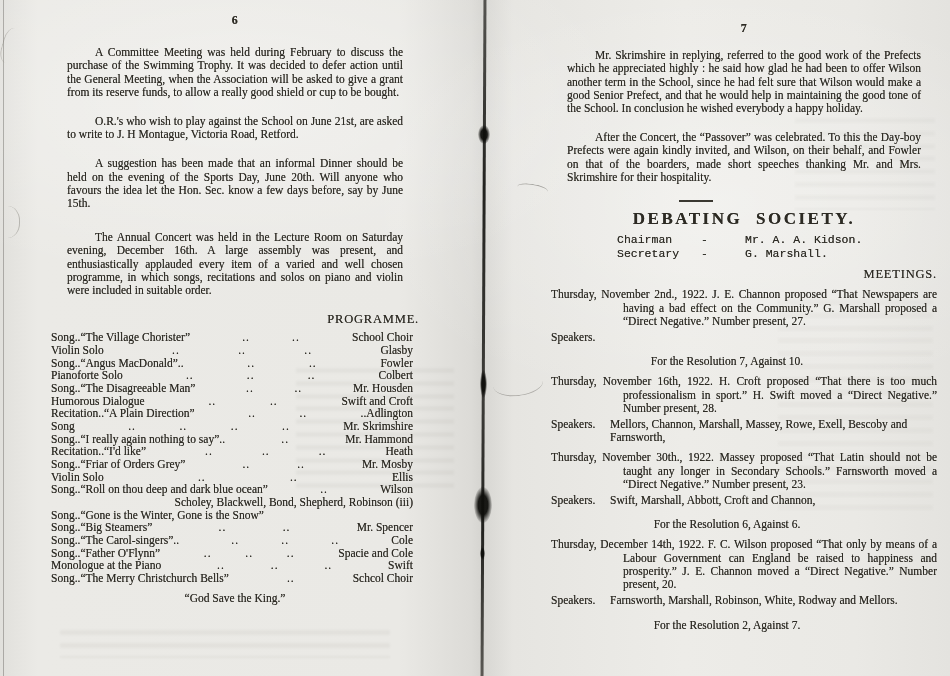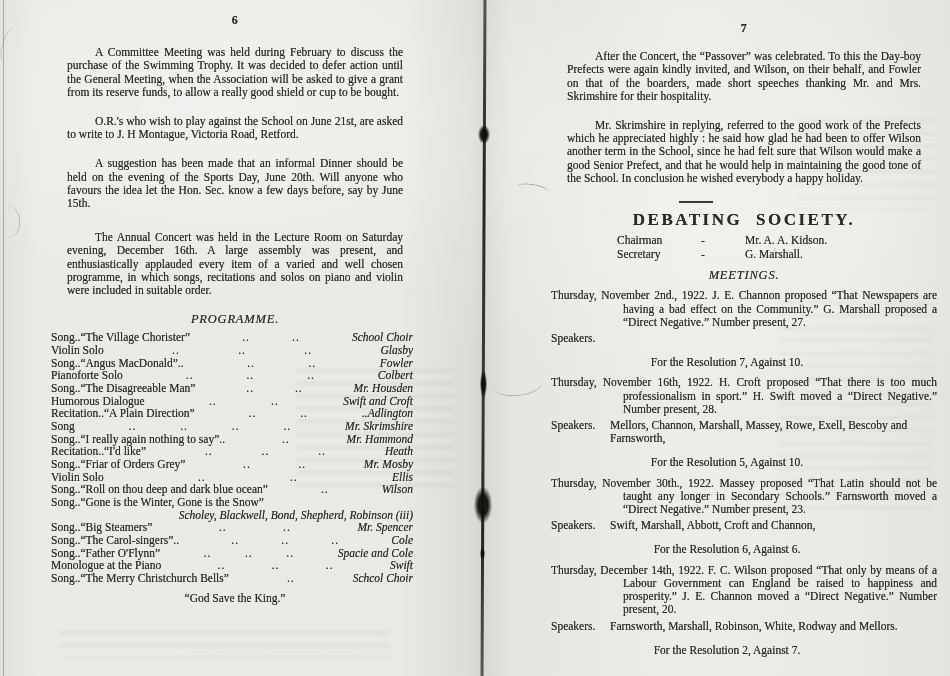--- a/index.html
+++ b/index.html
@@ -48,36 +48,36 @@
   .pagenum { text-align:center; font-size:12px; font-weight:bold; letter-spacing:.5px; }
   p.body { margin:16px; text-align:justify; text-indent:28px; }
   #page-left  p.p1 { margin-top:19px; }
   #page-left  p.p2, #page-left p.p3 { margin-top:13px; }
   #page-right p.p1 { margin-top:15px; }
   #page-right p.p2 { margin-top:14px; }
   h1.section { margin:0; text-align:center; font-size:17px; font-weight:bold;
     letter-spacing:2.5px; word-spacing:7px; }
   #concert-title  { margin-top:29px; }
   #debating-title { margin-top:10px;text-align:center; }
-  h2.subhead { margin:0; text-align:center; font-size:12.5px; font-weight:normal;
-    letter-spacing:.8px; word-spacing:2px;font-style:italic; }
+  h2.subhead { margin:0; text-align:right; font-size:12.5px; font-weight:normal;
+    letter-spacing:.8px; word-spacing:2px; }
   #programme-heading { margin-top:7px; }
   #meetings-heading  { margin-top:8px; }
   #concert-intro { margin-top:21px; }
   
   #programme-list { margin-top:5px; line-height:12.65px; }
   .prog-row { display:flex; }
   .prog-title { white-space:nowrap; }
   .leaders { flex:1 1 auto; display:flex; justify-content:space-evenly; padding:0 10px; min-width:8px; }
   .leaders span { letter-spacing:1px; }
-  .prog-performer { white-space:nowrap; margin-left:auto; text-align:center; padding-right:6px;font-style:italic; }
+  .prog-performer { white-space:nowrap; margin-left:auto; text-align:center; padding-right:6px; }
   .anthem { margin-top:7px; text-align:center; }
   .rule-divider { width:34px; height:2px; background:#3a3831; margin-top:10px; margin-left:128px; }
   
-  #officers { margin-top:8px; padding-left:66px; line-height:13.5px; }
+  #officers { margin-top:8px; padding-left:66px; line-height:13.5px;font-family:Liberation Mono, monospace; }
   .officer { display:flex; }
   .officer .role { width:84px; }
   .officer .dash { width:44px; }
   
   #meetings-list { margin-top:4px; }
   .meeting-proposal { margin:7px 0 0 0; text-align:justify; padding-left:72px; text-indent:-72px; }
   .speakers { display:flex; margin-top:3px; }
   .speakers-label { width:59px; flex:0 0 59px; }
   .speakers-names { flex:1 1 auto; }
   .result { margin:11px 34px 3px 0; text-align:center; }
@@ -206,30 +206,30 @@
           <span class="prog-performer">Ellis</span>
         </div>
         <div class="prog-row">
           <span class="prog-title">Song..“Roll on thou deep and dark blue ocean”</span>
           <span class="leaders">
             <span>..</span>
           </span>
           <span class="prog-performer">Wilson</span>
         </div>
         <div class="prog-row">
+          <span class="prog-title"></span>
+          <span class="leaders"></span>
+          <span class="prog-performer">Scholey, Blackwell, Bond, Shepherd, Robinson (iii)</span>
+        </div>
+        <div class="prog-row">
           <span class="prog-title">Song..“Gone is the Winter, Gone is the Snow”</span>
           <span class="leaders"></span>
           <span class="prog-performer"></span>
         </div>
         <div class="prog-row">
-          <span class="prog-title"></span>
-          <span class="leaders"></span>
-          <span class="prog-performer">Scholey, Blackwell, Bond, Shepherd, Robinson (iii)</span>
-        </div>
-        <div class="prog-row">
           <span class="prog-title">Song..“Big Steamers”</span>
           <span class="leaders">
             <span>..</span>
             <span>..</span>
           </span>
           <span class="prog-performer">Mr. Spencer</span>
         </div>
         <div class="prog-row">
           <span class="prog-title">Song..“The Carol-singers”..</span>
           <span class="leaders">
@@ -263,22 +263,22 @@
             <span>..</span>
           </span>
           <span class="prog-performer">Schcol Choir</span>
         </div>
       </div>
     <div class="anthem">“God Save the King.”</div>
   </div>
 
   <div class="page" id="page-right">
     <div class="pagenum">7</div>
+    <p class="body p2">Mr. Skrimshire in replying, referred to the good work of the Prefects which he appreciated highly : he said how glad he had been to offer Wilson another term in the School, since he had felt sure that Wilson would make a good Senior Prefect, and that he would help in maintaining the good tone of the School. In conclusion he wished everybody a happy holiday.</p>
     <p class="body p1">After the Concert, the “Passover” was celebrated. To this the Day-boy Prefects were again kindly invited, and Wilson, on their behalf, and Fowler on that of the boarders, made short speeches thanking Mr. and Mrs. Skrimshire for their hospitality.</p>
-    <p class="body p2">Mr. Skrimshire in replying, referred to the good work of the Prefects which he appreciated highly : he said how glad he had been to offer Wilson another term in the School, since he had felt sure that Wilson would make a good Senior Prefect, and that he would help in maintaining the good tone of the School. In conclusion he wished everybody a happy holiday.</p>
     <div class="rule-divider"></div>
     <h1 class="section" id="debating-title">DEBATING SOCIETY.</h1>
     <div id="officers">
         <div class="officer">
           <span class="role">Chairman</span>
           <span class="dash">-</span>
           <span class="name">Mr. A. A. Kidson.</span>
         </div>
         <div class="officer">
           <span class="role">Secretary</span>
@@ -294,21 +294,20 @@
             <span class="speakers-label">Speakers.</span>
           </div>
           <div class="result">For the Resolution 7, Against 10.</div>
         </div>
         <div class="meeting">
           <p class="meeting-proposal">Thursday, November 16th, 1922.  H. Croft proposed “That there is too much professionalism in sport.”  H. Swift moved a “Direct Negative.”  Number present, 28.</p>
           <div class="speakers">
             <span class="speakers-label">Speakers.</span>
             <span class="speakers-names">Mellors, Channon, Marshall, Massey, Rowe, Exell, Bescoby and Farnsworth,</span>
           </div>
-          <div class="result">For the Resolution 5, Against 10.</div>
         </div>
         <div class="meeting">
           <p class="meeting-proposal">Thursday, November 30th., 1922.  Massey proposed “That Latin should not be taught any longer in Secondary Schools.” Farnsworth moved a “Direct Negative.”  Number present, 23.</p>
           <div class="speakers">
             <span class="speakers-label">Speakers.</span>
             <span class="speakers-names">Swift, Marshall, Abbott, Croft and Channon,</span>
           </div>
           <div class="result">For the Resolution 6, Against 6.</div>
         </div>
         <div class="meeting">

